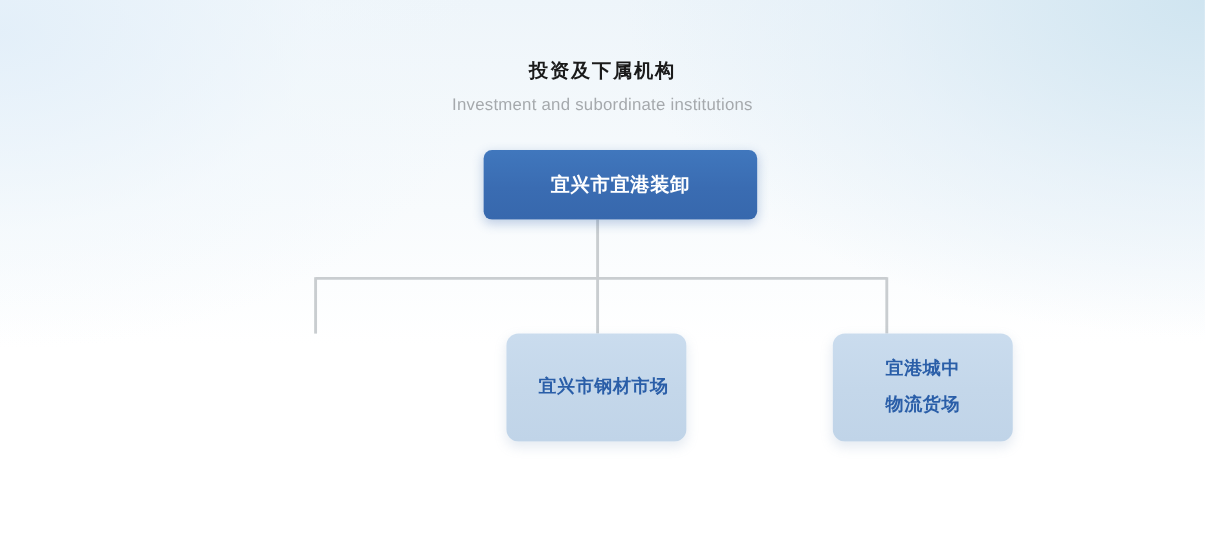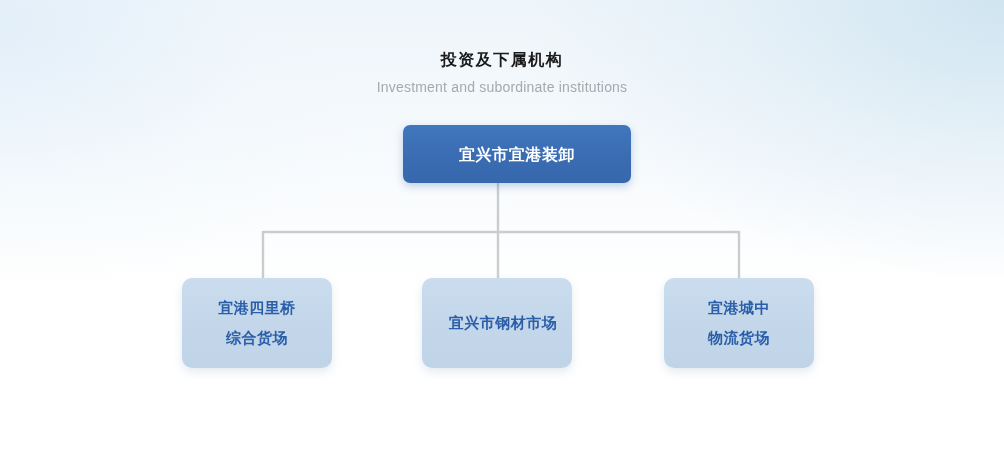--- a/index.html
+++ b/index.html
@@ -94,21 +94,21 @@
     box-shadow: 0 4px 10px rgba(130,160,190,0.22);
     color: #2a5ea8;
     font-size: 15px;
     font-weight: bold;
     letter-spacing: 0.5px;
     line-height: 30px;
   }
 
   .node-child-1 { left: 182px; }
   .node-child-2 { left: 422px; padding-left: 12px; }
-  .node-child-3 { left: 664px; font-family: Liberation Serif, serif; }
+  .node-child-3 { left: 694px; font-family: Liberation Serif, serif; }
 
   .node-line { display: block; white-space: nowrap; }
 </style>
 </head>
 <body>
 
 <div class="page">
 
   <div class="heading">
     <div class="heading-title">投资及下属机构</div>
@@ -123,24 +123,20 @@
 
     <line x1="263" y1="231" x2="263" y2="278" stroke="#c9cdd0" stroke-width="2.4"></line>
 
     <line x1="739" y1="231" x2="739" y2="278" stroke="#c9cdd0" stroke-width="2.4"></line>
   </svg>
 
   <div class="node node-root">
     <span class="node-line">宜兴市宜港装卸</span>
   </div>
 
-  <div class="node node-child node-child-1">
-    <span class="node-line">宜港四里桥</span>
-    <span class="node-line">综合货场</span>
-  </div>
 
   <div class="node node-child node-child-2">
     <span class="node-line">宜兴市钢材市场</span>
   </div>
 
   <div class="node node-child node-child-3">
     <span class="node-line">宜港城中</span>
     <span class="node-line">物流货场</span>
   </div>
 

